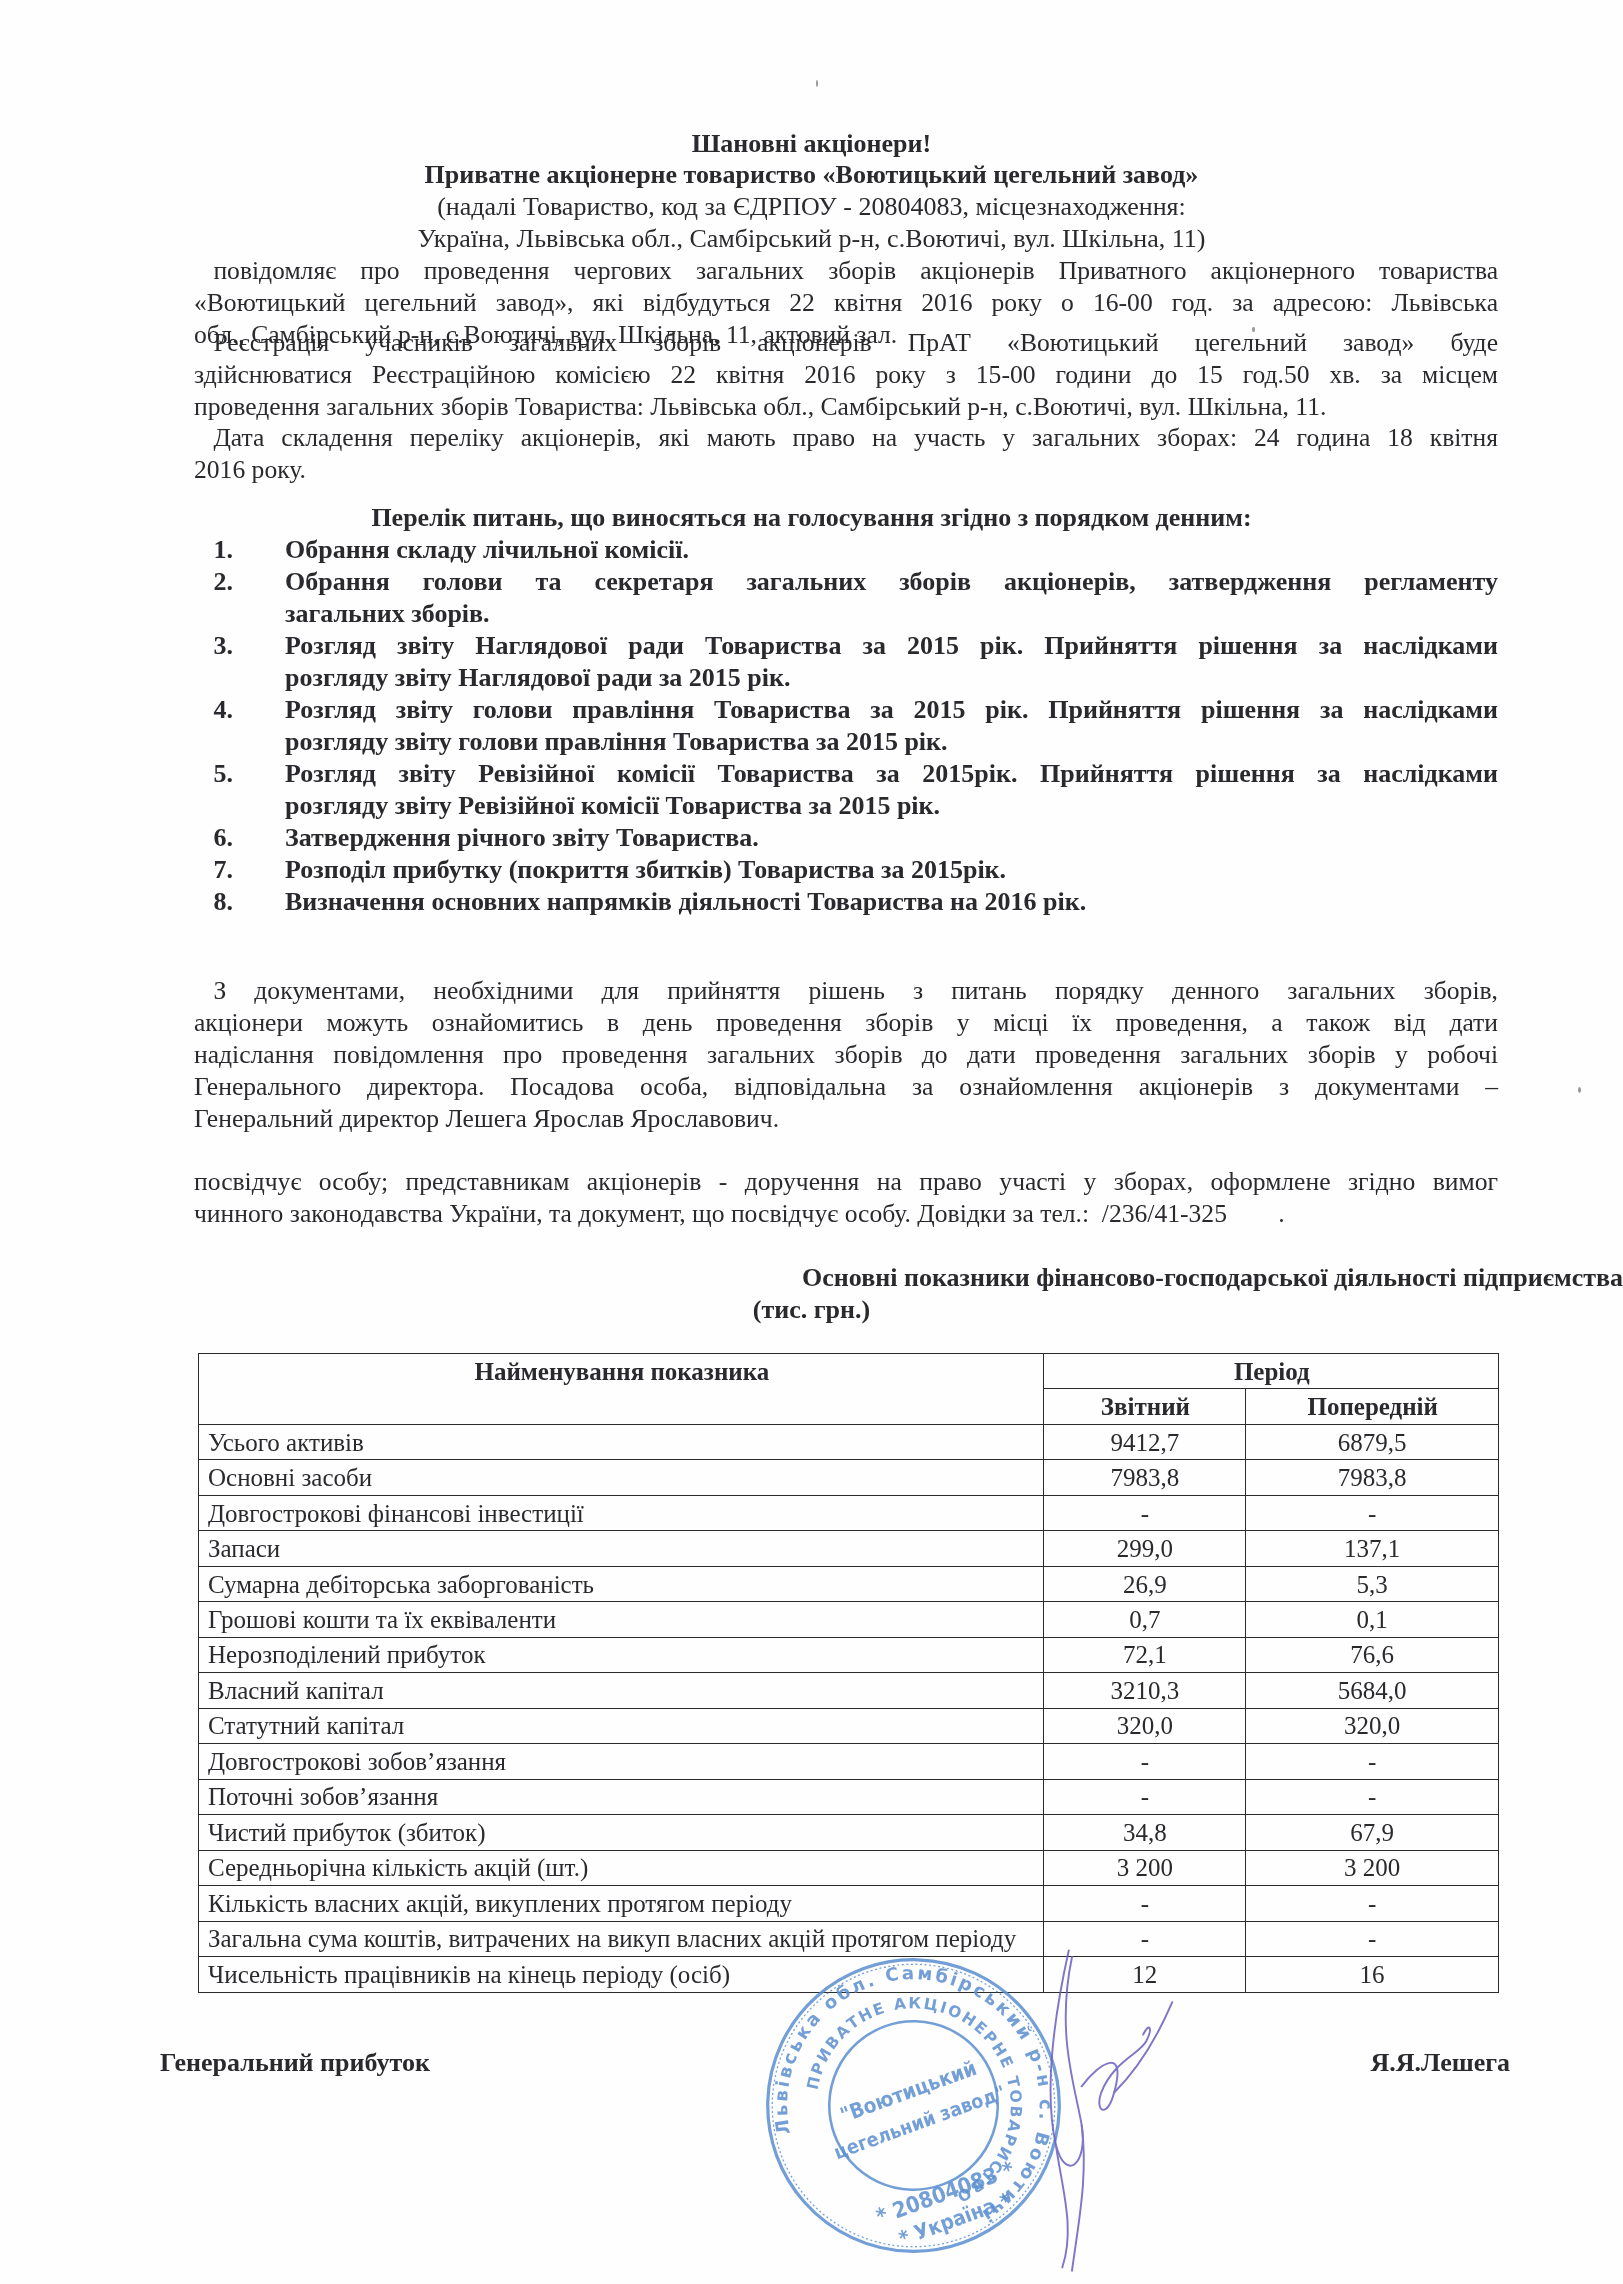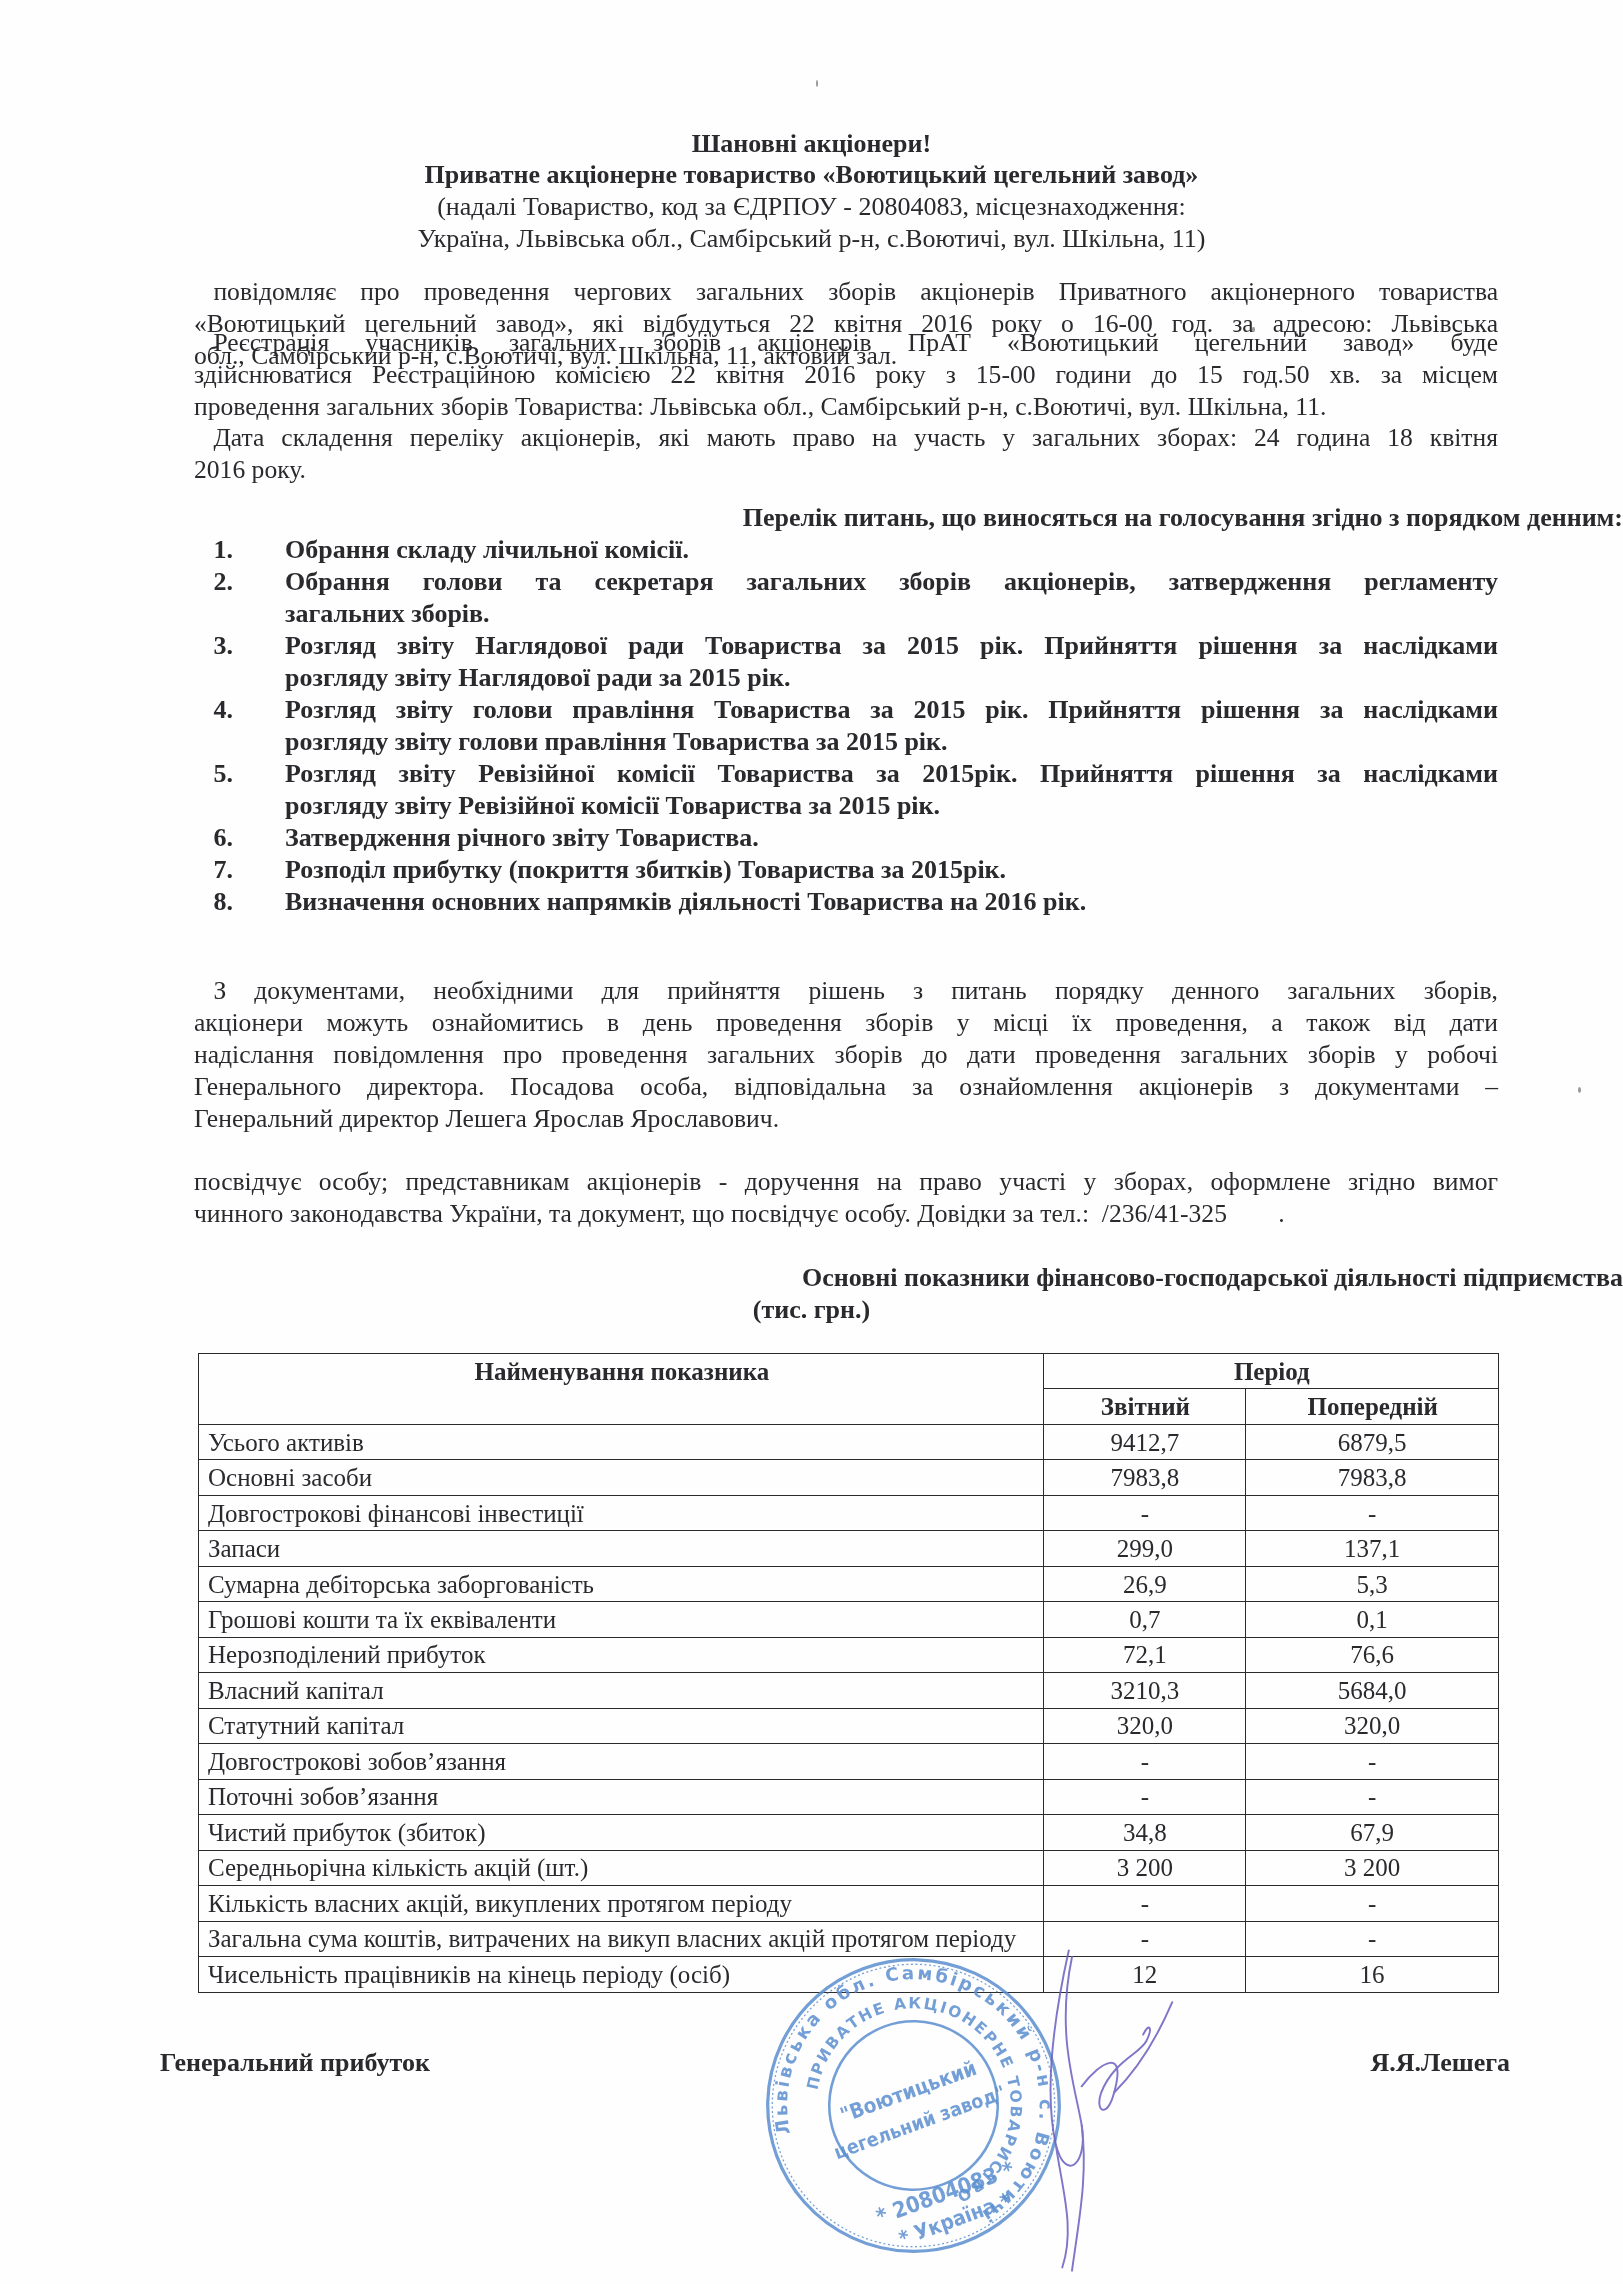--- a/index.html
+++ b/index.html
@@ -133,38 +133,38 @@
 </head>
 <body>
 
 <div class="page">
 
   <div class="center bold" style="top:159px;">Приватне акціонерне товариство «Воютицький цегельний завод»</div>
   <div class="center bold" style="top:128px;">Шановні акціонери!</div>
   <div class="center" style="top:191px;">(надалі Товариство, код за ЄДРПОУ - 20804083, місцезнаходження:</div>
   <div class="center" style="top:223px;">Україна, Львівська обл., Самбірський р-н, с.Воютичі, вул. Шкільна, 11)</div>
 
-  <div class="para" style="top:255px;margin-top:21px;">
+  <div class="para" style="top:255px;">
     <span class="line indent">повідомляє про проведення чергових загальних зборів акціонерів Приватного акціонерного товариства</span>
     <span class="line">«Воютицький цегельний завод», які відбудуться 22 квітня 2016 року о 16-00 год. за  адресою: Львівська</span>
     <span class="line last">обл., Самбірський р-н, с.Воютичі, вул. Шкільна, 11, актовий зал.</span>
   </div>
 
   <div class="para" style="top:327px;">
     <span class="line indent">Реєстрація учасників загальних зборів акціонерів ПрАТ «Воютицький цегельний завод» буде</span>
     <span class="line">здійснюватися Реєстраційною комісією 22 квітня 2016 року з 15-00 години до 15 год.50 хв. за місцем</span>
     <span class="line last">проведення загальних зборів Товариства: Львівська обл., Самбірський р-н, с.Воютичі, вул. Шкільна, 11.</span>
   </div>
 
   <div class="para" style="top:422px;">
     <span class="line indent">Дата складення переліку акціонерів, які мають право на участь у загальних зборах: 24 година 18 квітня</span>
     <span class="line last">2016 року.</span>
   </div>
 
-  <div class="center bold" style="top:502px;text-align:right;">Перелік питань, що виносяться на голосування згідно з порядком денним:</div>
+  <div class="center bold" style="top:502px;">Перелік питань, що виносяться на голосування згідно з порядком денним:</div>
 
   <div class="agenda" style="top:534px;">
     <div class="agenda-item">
       <span class="num">1.</span>
       <span class="line last">Обрання складу лічильної комісії.</span>
     </div>
     <div class="agenda-item">
       <span class="num">2.</span>
       <span class="line">Обрання голови та секретаря загальних зборів акціонерів, затвердження регламенту</span>
       <span class="line last">загальних зборів.</span>

